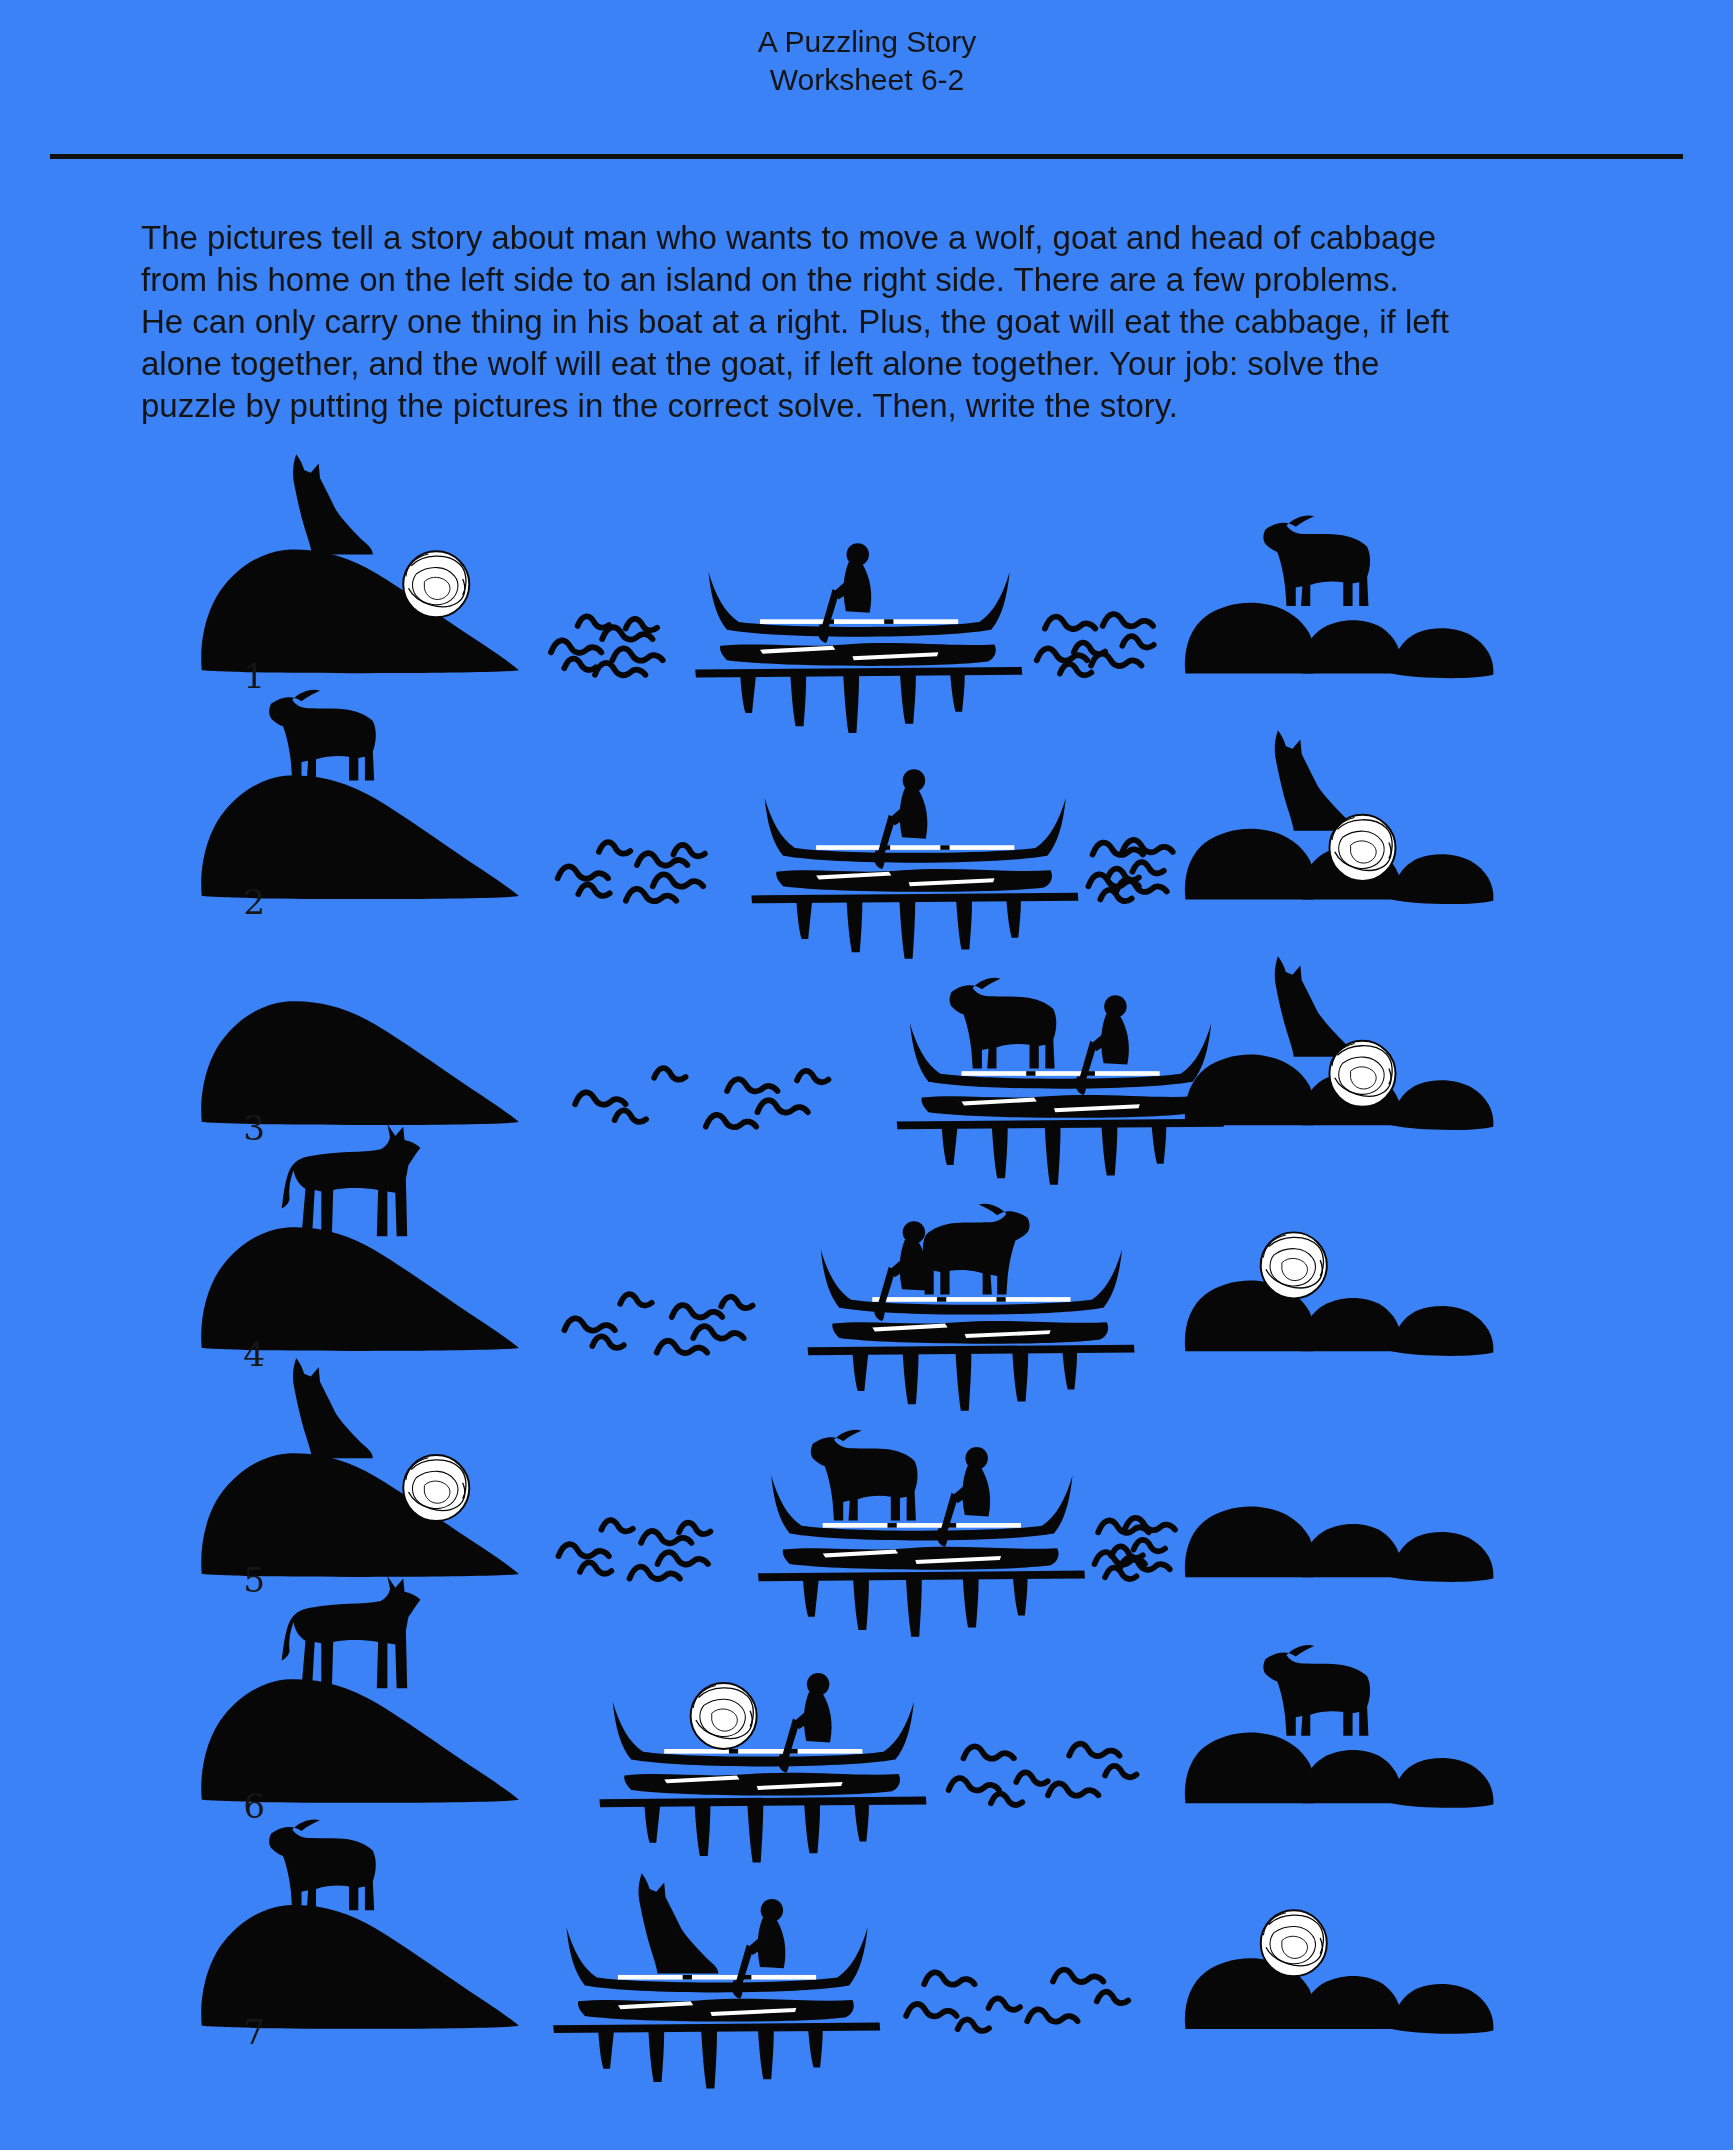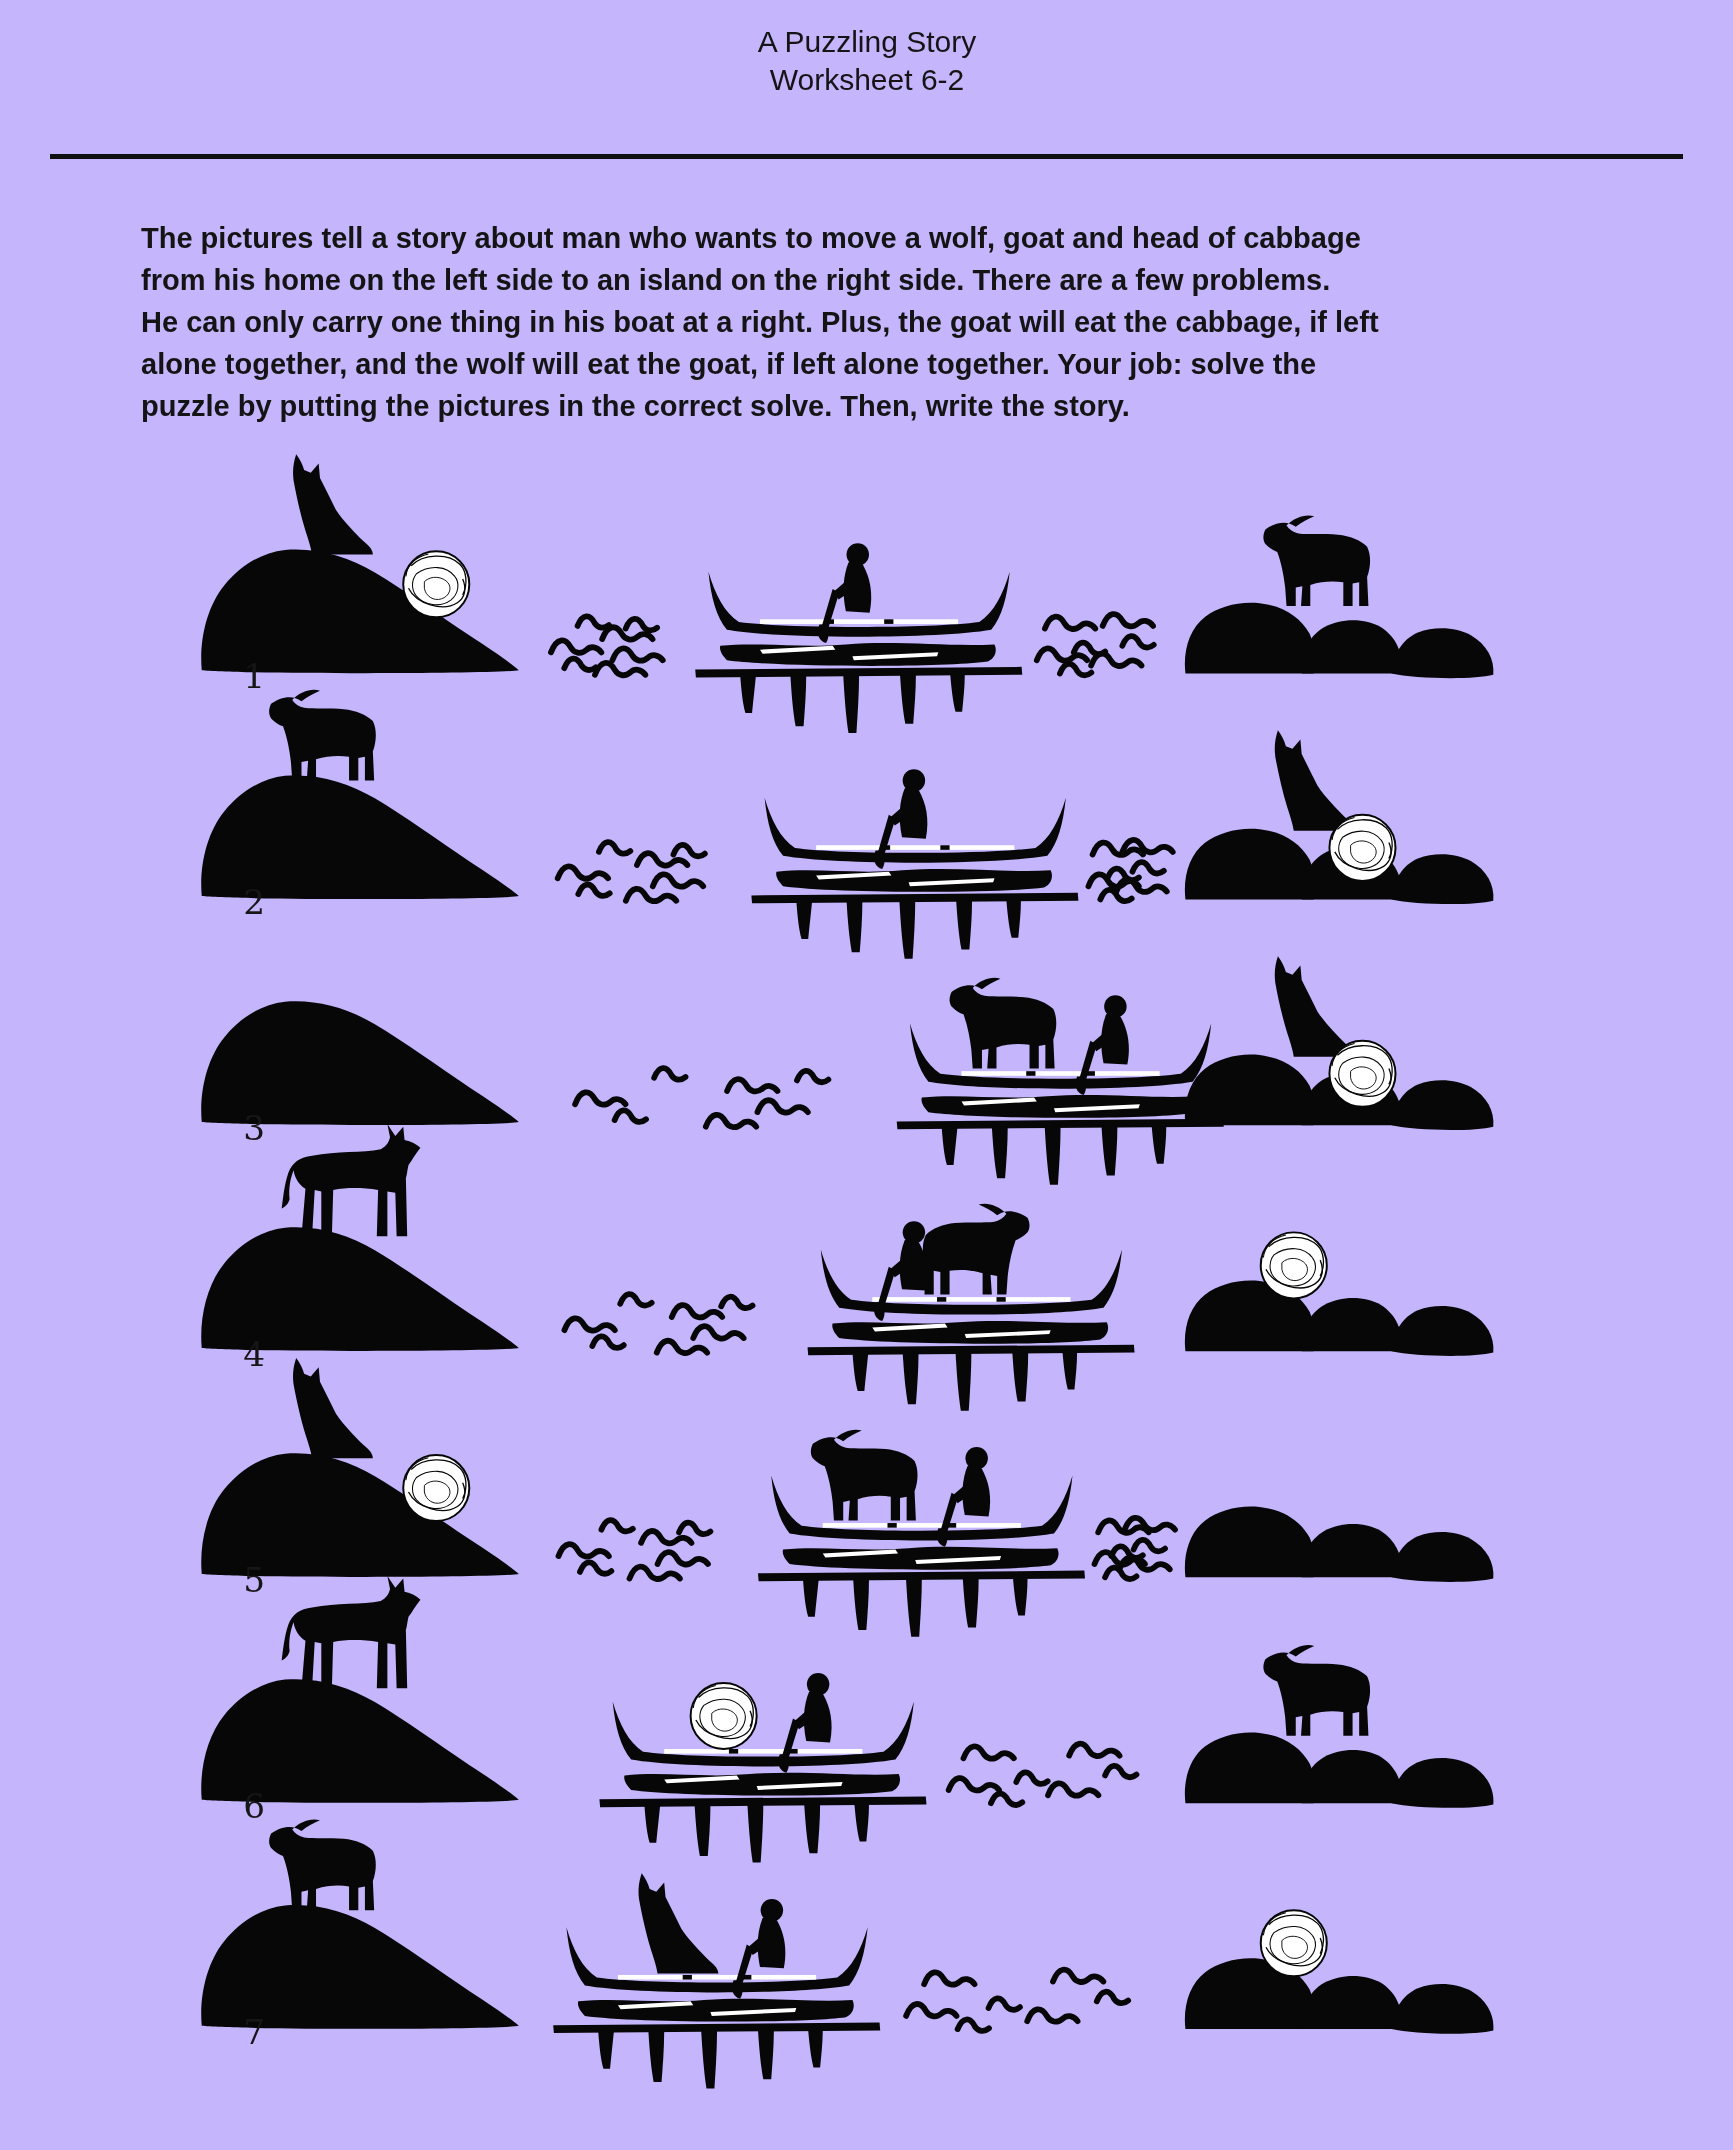--- a/index.html
+++ b/index.html
@@ -1,36 +1,36 @@
 <!DOCTYPE html>
 <html style="font-size:10.6px"><head>
 <meta charset="utf-8">
 <style>
   html,body{margin:0;padding:0;background:#888;}
   .page{
     position:relative;
     width:1734px;height:2151px;
-    background:#c4b5fd;
+    background:#3b82f6;
     overflow:hidden;
     font-family:"Liberation Sans", sans-serif;
     color:#141414;
   }
   .title-block{
     position:absolute;top:22.5px;left:0;width:1734px;
     text-align:center;
     font-size:30px;line-height:38px;font-weight:400;
     letter-spacing:0px;
   }
   .rule{
     position:absolute;top:154px;left:50px;width:1633px;height:4.6px;
     background:#101010;
   }
   .instructions{
     position:absolute;top:217px;left:141px;width:1454px;
-    font-size:29px;line-height:42px;font-weight:700;
+    font-size:33px;line-height:42px;font-weight:400;
   }
   .scenes-svg{position:absolute;top:396px;left:0;}
   .num{
     font-family:"DejaVu Serif", serif;
     font-size:52px;
     fill:#161616;
   }
   svg .ink{fill:#070707;}
 </style>
 </head>

